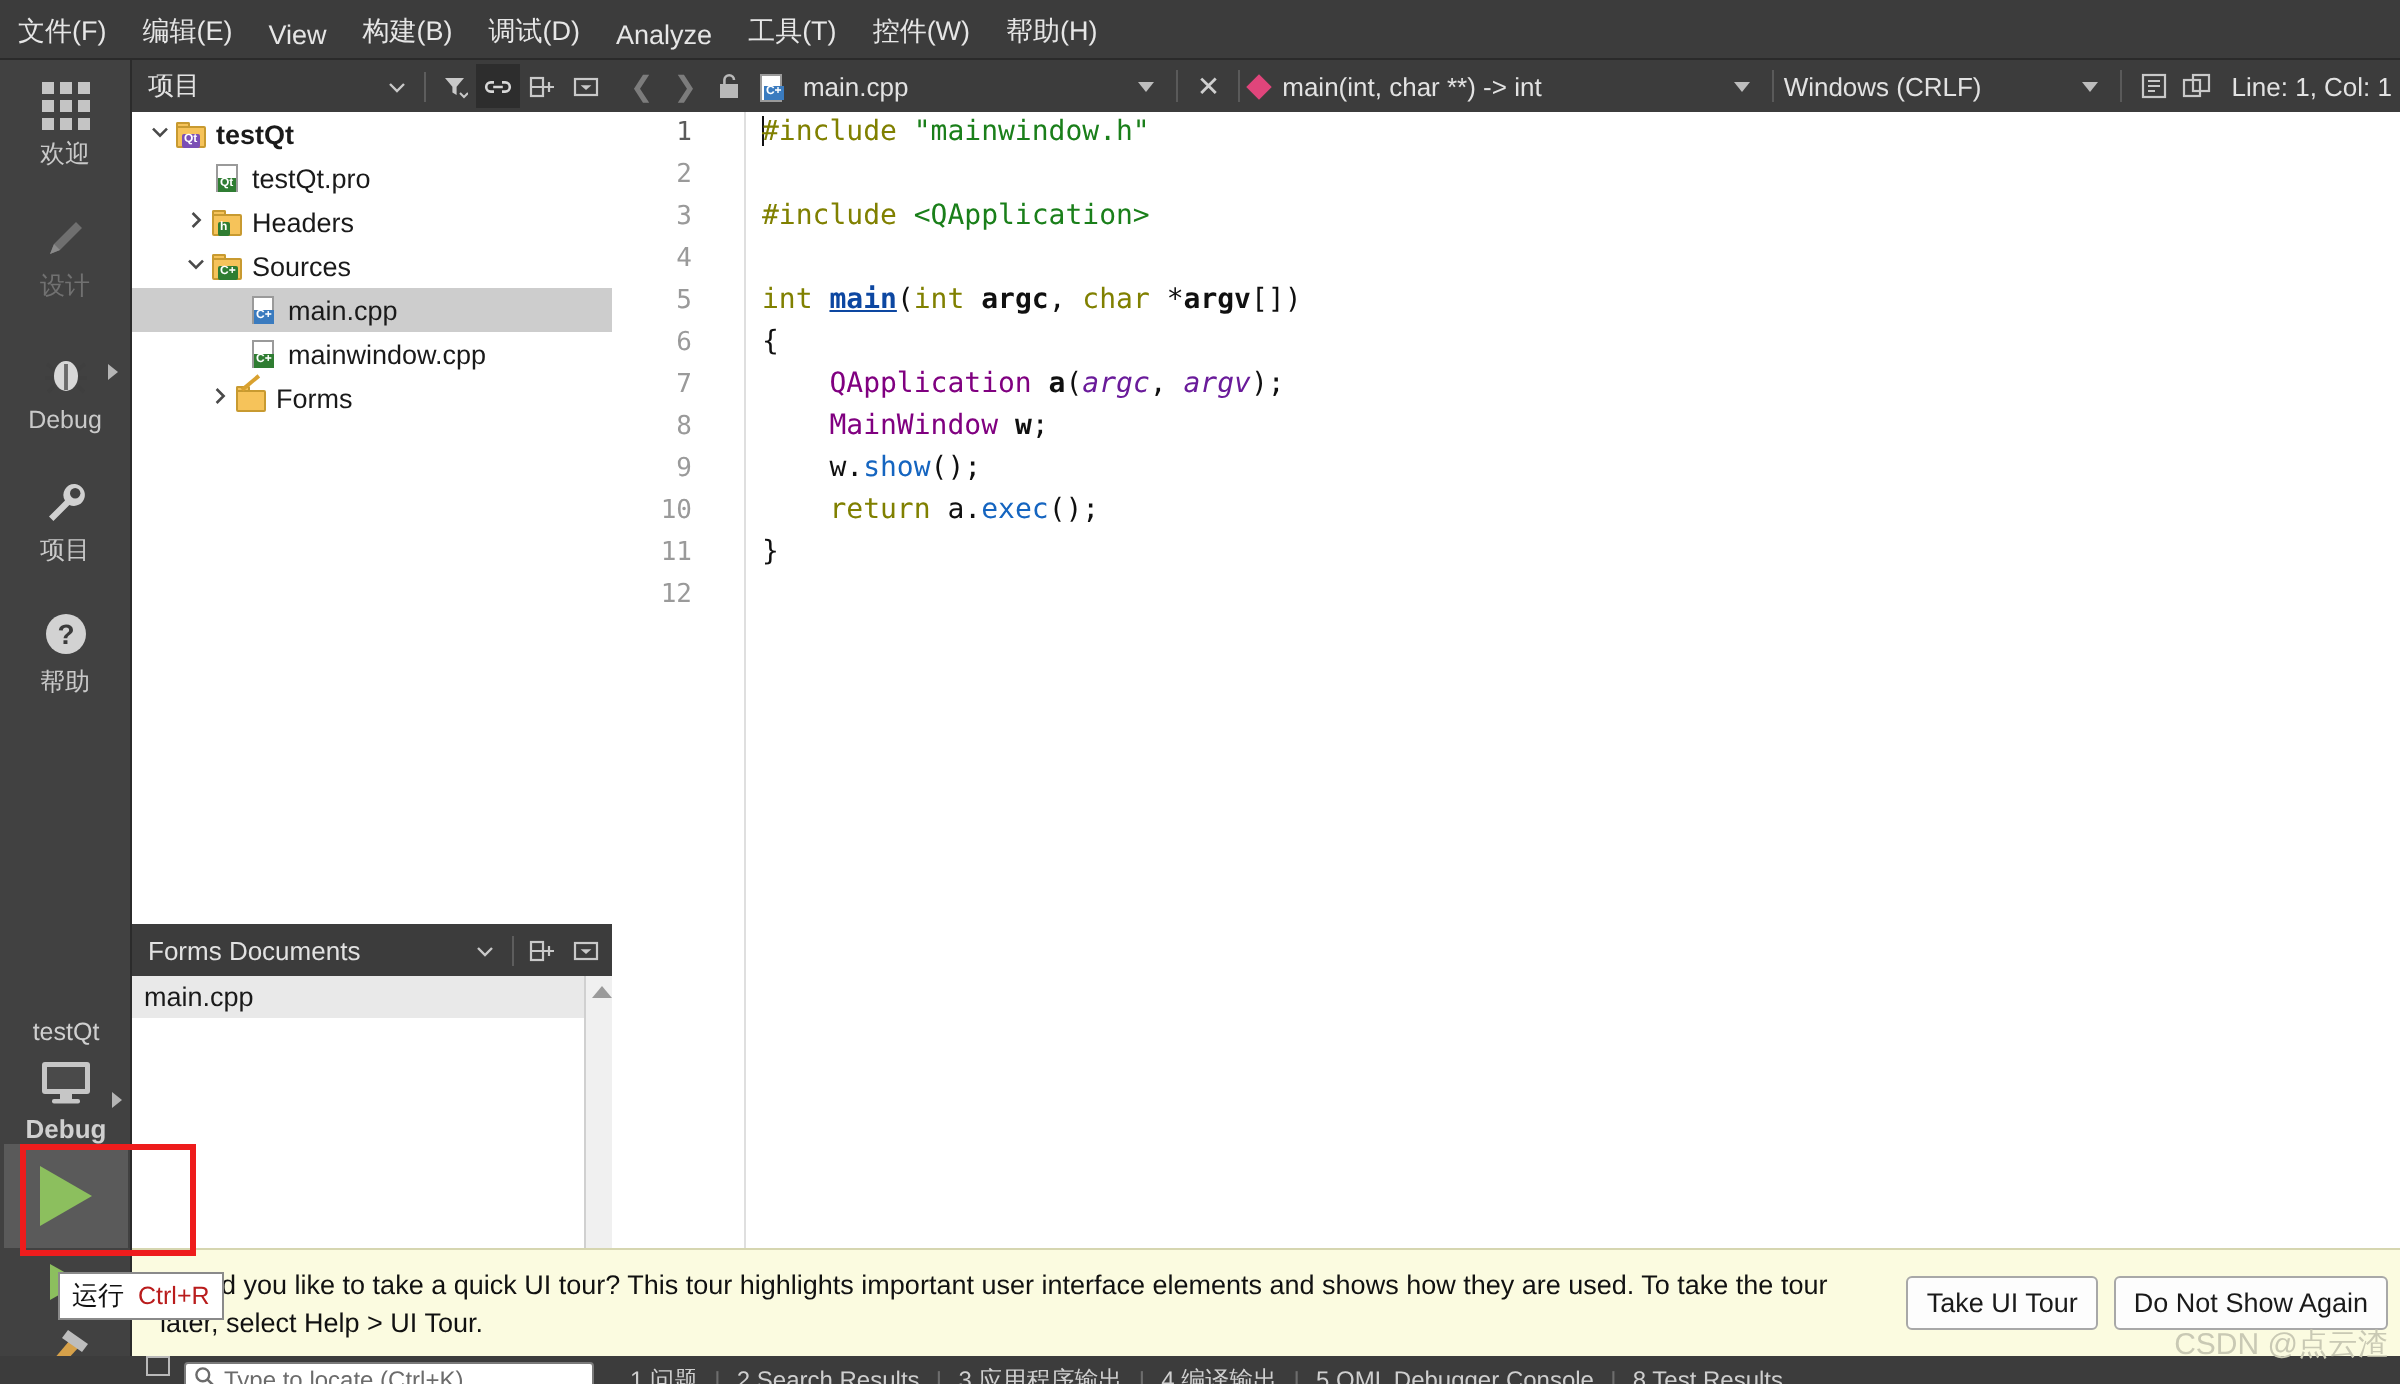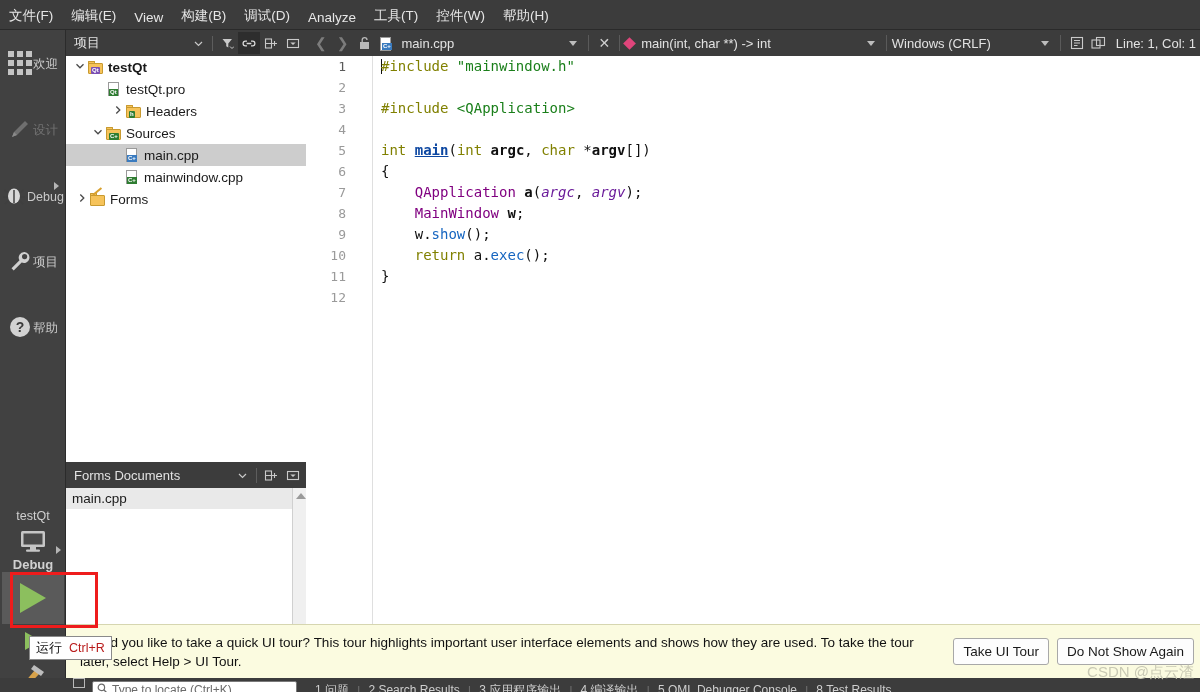--- a/index.html
+++ b/index.html
@@ -35,21 +35,21 @@
 
   
   #activitybar {
     position: absolute; left: 0; top: 30px; width: 66px; height: 662px;
     background: #414141;
     border-right: 1px solid #2b2b2b;
     box-sizing: border-box;
   }
   .mode-btn {
     width: 65px; height: 66px;
-    display: flex; flex-direction: row;
+    display: flex; flex-direction: column;
     align-items: center; justify-content: center;
     cursor: default;
     position: relative;
   }
   .mode-btn.selected { background: #2e2e2e; }
   .mode-btn .mode-label {
     font-size: 12.5px; color: #c9c9c9; margin-top: 3px;
   }
   .mode-btn.dim .mode-label { color: #717171; }
   .mode-btn .mode-icon {
@@ -495,21 +495,21 @@
         <span class="tree-label bold">testQt</span>
       </div>
       <div class="tree-row" style="padding-left: 24px;">
         <span class="tw"></span>
         <span class="ico">
           <span class="file-base"></span>
           <span class="file-badge ">Qt</span>
         </span>
         <span class="tree-label">testQt.pro</span>
       </div>
-      <div class="tree-row" style="padding-left: 24px; margin-left: 20px;">
+      <div class="tree-row" style="padding-left: 24px;">
         <span class="tw"><svg width="10" height="10" viewBox="0 0 10 10">
             <path d="M3.3 1.5 L6.8 5 L3.3 8.5" stroke="#4a4a4a" stroke-width="1.3" fill="none"></path>
           </svg></span>
         <span class="ico">
           <span class="folder-tab"></span>
           <span class="folder-base"></span>
           <span class="folder-badge ">h</span>
         </span>
         <span class="tree-label">Headers</span>
       </div>
@@ -533,21 +533,21 @@
         <span class="tree-label">main.cpp</span>
       </div>
       <div class="tree-row" style="padding-left: 42px;">
         <span class="tw"></span>
         <span class="ico">
           <span class="file-base"></span>
           <span class="file-badge ">C+</span>
         </span>
         <span class="tree-label">mainwindow.cpp</span>
       </div>
-      <div class="tree-row" style="padding-left: 8px;">
+      <div class="tree-row" style="padding-left: 36px;">
         <span class="tw"><svg width="10" height="10" viewBox="0 0 10 10">
             <path d="M3.3 1.5 L6.8 5 L3.3 8.5" stroke="#4a4a4a" stroke-width="1.3" fill="none"></path>
           </svg></span>
         <span class="ico">
           <span class="folder-tab"></span>
           <span class="folder-base"></span>
           <span class="pencil-ico"></span>
         </span>
         <span class="tree-label">Forms</span>
       </div>

